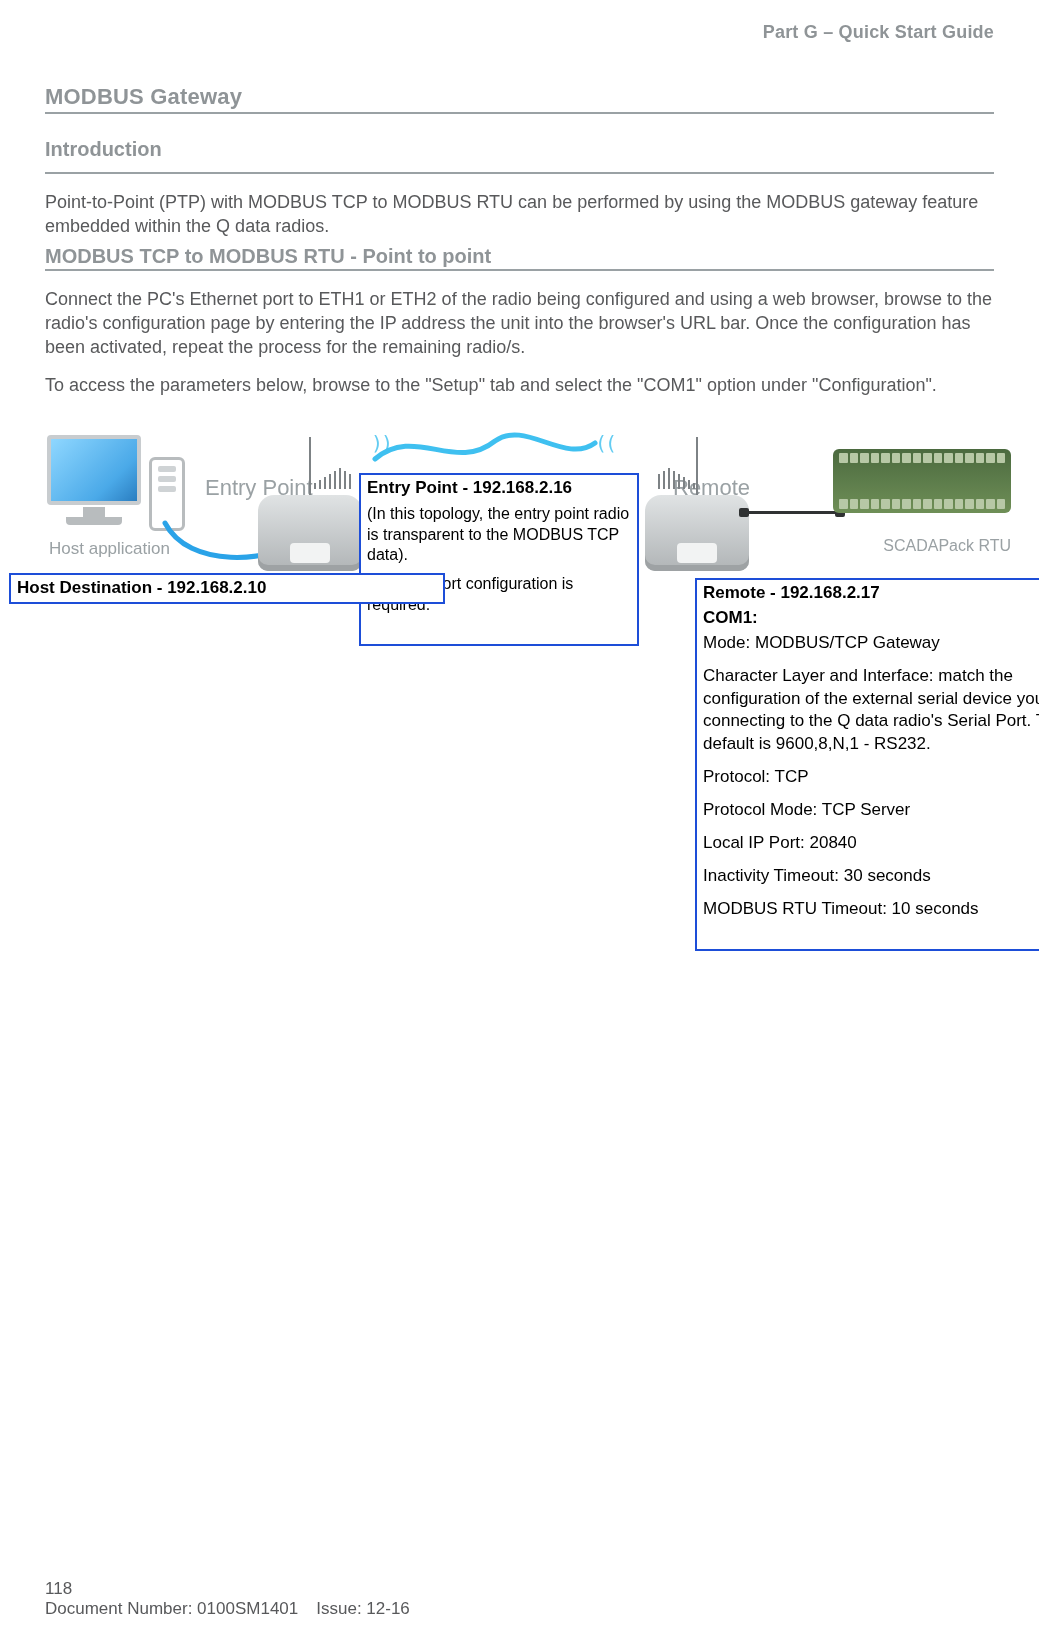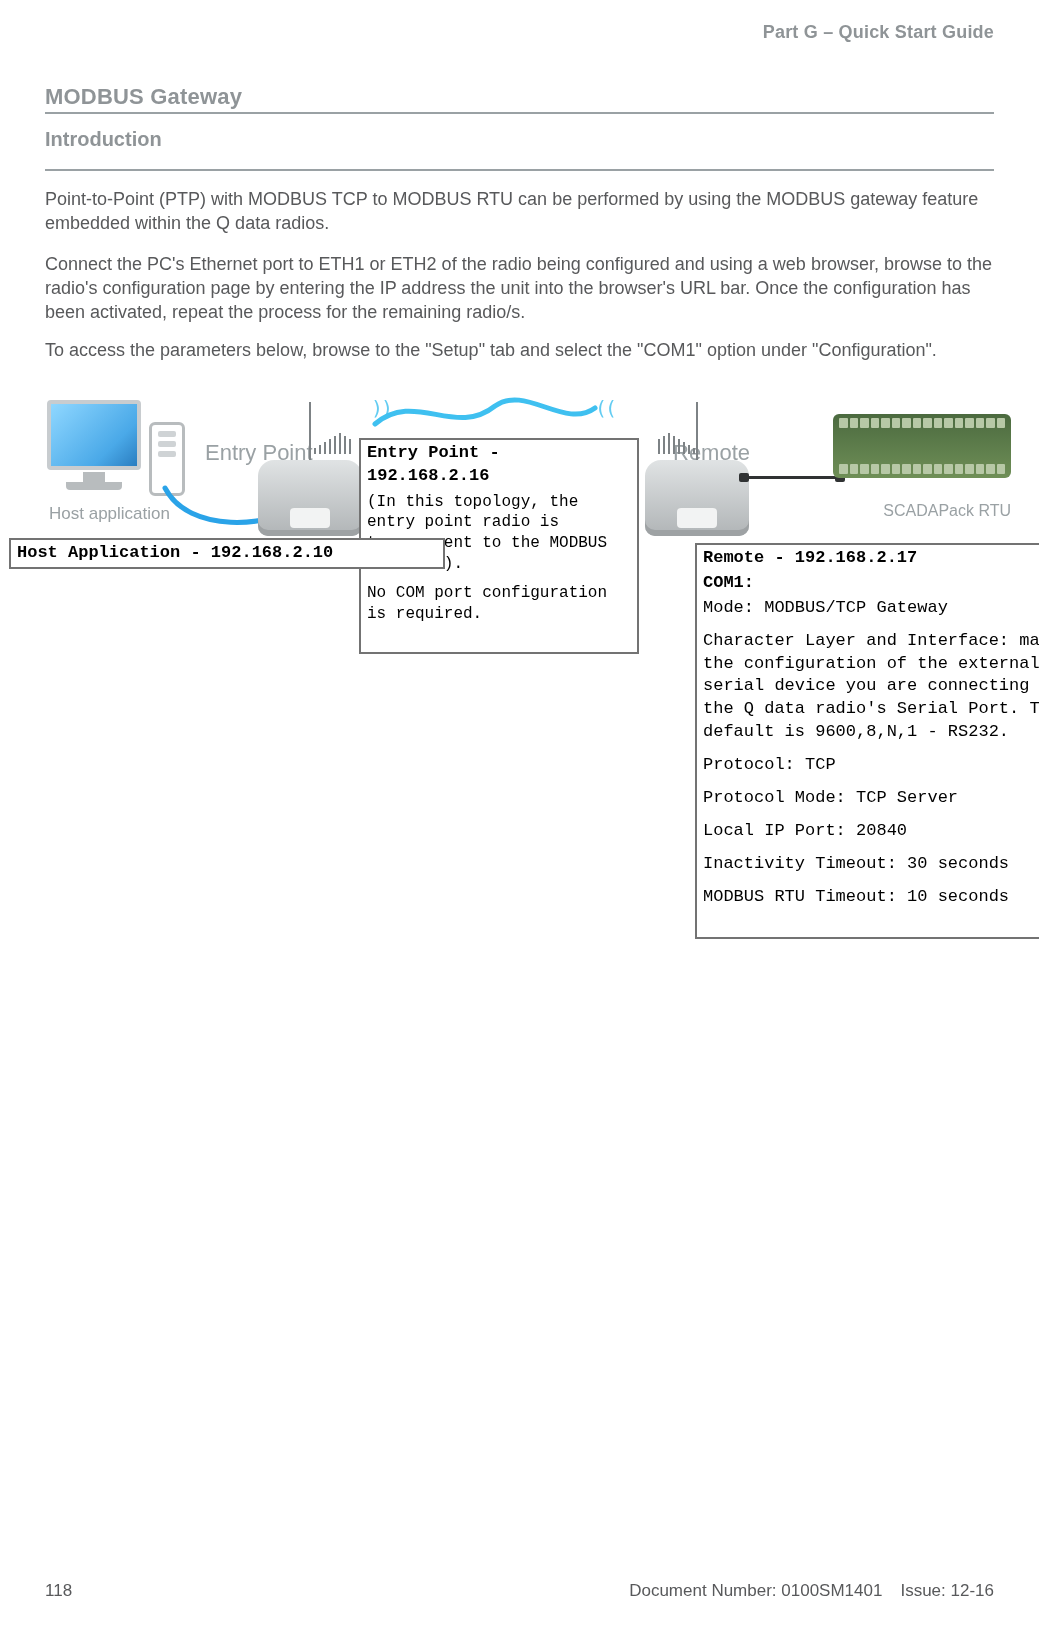--- a/index.html
+++ b/index.html
@@ -42,27 +42,27 @@
     margin-top: 41px;
     margin-bottom: 8px;
     font-size: 22px;
     font-weight: 700;
     color: var(--grey-heading);
     border-bottom: 2px solid var(--grey-rule);
     padding-bottom: 2px;
     letter-spacing: .2px;
   }
   .subheading {
-    margin-top: 14px;
+    margin-top: 24px;
     margin-bottom: 10px;
     font-size: 20px;
     font-weight: 700;
     color: var(--grey-heading);
     border-bottom: 2px solid var(--grey-rule);
-    padding-bottom: 18px;
+    padding-bottom: 11px;
   }
   .subheading2 {
     margin-top: 6px;
     margin-bottom: 10px;
     font-size: 20px;
     font-weight: 700;
     color: var(--grey-heading);
     border-bottom: 2px solid var(--grey-rule);
     padding-bottom: 1px;
   }
@@ -253,27 +253,26 @@
     top: 114px;
     font-size: 16px;
     color:#9aa1a4;
     width:140px;
     text-align:right;
   }
 
   
   .callout {
     position:absolute;
-    border:2px solid #737373;
+    border:2px solid #1d4ed8;
     background:#fff;
     font-size:17px;
     line-height:1.35;
     color:#000;
     box-sizing:border-box;
-    font-family:Liberation Mono, monospace;
   }
   .callout .title {
     font-weight:700;
     font-size:17px;
     display:block;
     padding: 2px 6px 2px 6px;
   }
   .callout .body {
     padding: 0 6px 24px 6px;
   }
@@ -300,42 +299,44 @@
     width: 394px;
   }
   .callout.remote-box .body p { margin: 0 0 10px 0; }
   .callout.remote-box .body p.tight { margin: 0 0 2px 0; }
 
   
   .footer {
     position:absolute;
     left: 45px;
     right: 45px;
-    bottom: 36px;
+    bottom: 18px;
     display:flex;
     justify-content:space-between;
     font-size:17px;
     color:var(--grey-text);
+    flex-direction:column;
   }
   .footer .docline { display:flex; gap:18px; }
 
 </style>
 </head>
 <body>
 
 <div class="page">
 
   <div class="running-header">Part G – Quick Start Guide</div>
 
   <div class="section-heading">MODBUS Gateway</div>
 
   <div class="subheading">Introduction</div>
 
   <div class="para">Point-to-Point (PTP) with MODBUS TCP to MODBUS RTU can be performed by using the MODBUS gateway feature embedded within the Q data radios.</div>
 
+  <div class="subheading2">MODBUS TCP to MODBUS RTU - Point to point</div>
 
   <div class="para">Connect the PC's Ethernet port to ETH1 or ETH2 of the radio being configured and using a web browser, browse to the radio's configuration page by entering the IP address the unit into the browser's URL bar.  Once the configuration has been activated, repeat the process for the remaining radio/s.</div>
   <div class="para" style="margin-top:14px;">To access the parameters below, browse to the "Setup" tab and select the "COM1" option under "Configuration".</div>
 
   <div class="diagram">
 
     <div class="monitor">
       <div class="screen"></div>
       <div class="neck"></div>
       <div class="base"></div>
@@ -441,21 +442,21 @@
 
     <div class="callout entry-box">
       <span class="title">Entry Point - 192.168.2.16</span>
       <div class="body">
         <p>(In this topology, the entry point radio is transparent to the MODBUS TCP data).</p>
         <p style="margin-bottom:4px">No COM port configuration is required.</p>
       </div>
     </div>
 
     <div class="callout host-box">
-      <span class="title">Host Application - 192.168.2.10</span>
+      <span class="title">Host Destination - 192.168.2.10</span>
     </div>
 
     <div class="callout remote-box">
       <span class="title">Remote - 192.168.2.17</span>
       <div class="body">
         <p class="tight" style="font-weight:700">COM1:</p>
         <p>Mode: MODBUS/TCP Gateway</p>
         <p>Character Layer and Interface: match the configuration of the external serial device you are connecting to the Q data radio's Serial Port. The default is 9600,8,N,1 - RS232.</p>
         <p>Protocol: TCP</p>
         <p>Protocol Mode: TCP Server</p>

